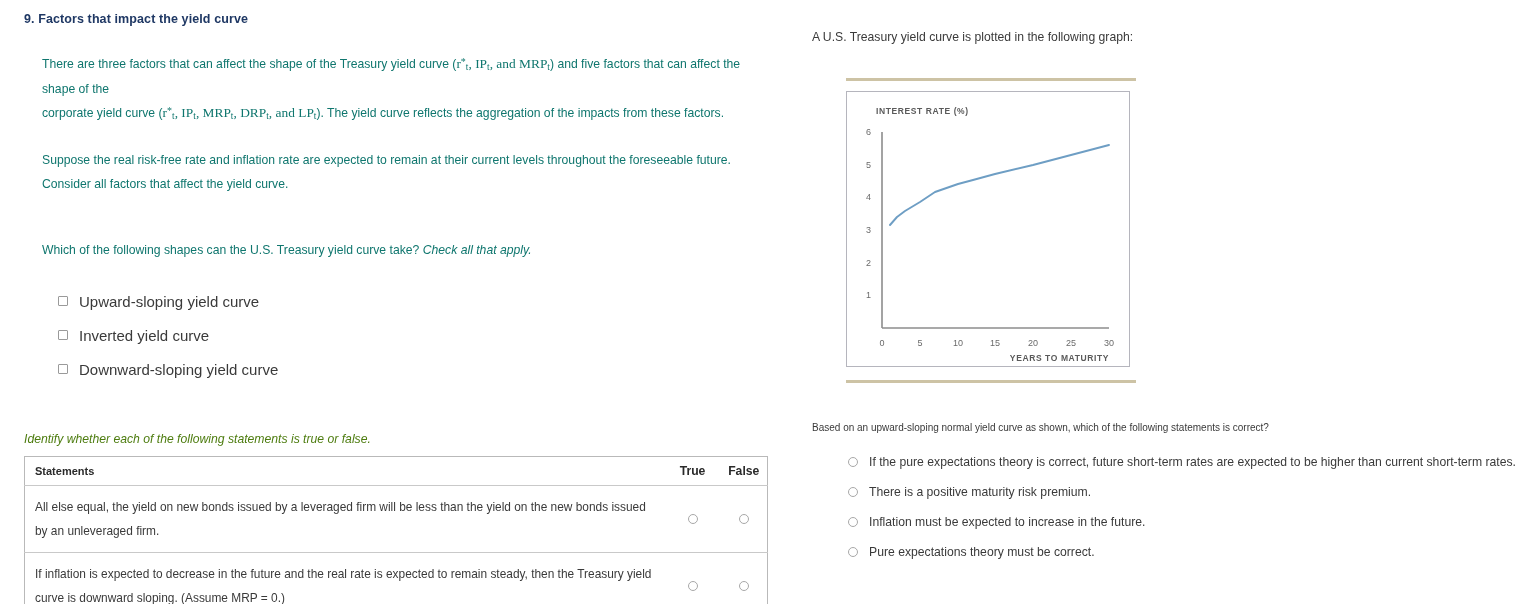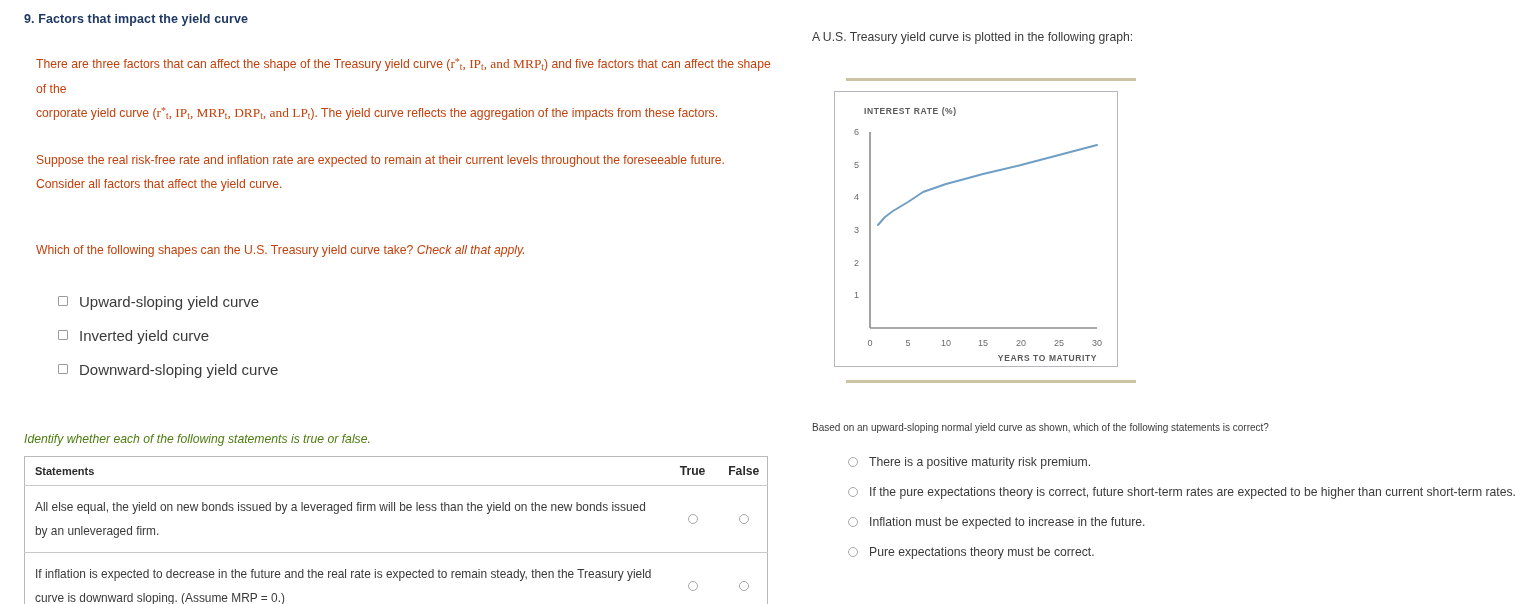--- a/index.html
+++ b/index.html
@@ -28,22 +28,22 @@
   .q-title {
     font-size: 12.5px;
     font-weight: bold;
     color: #1f3864;
     margin: 0 0 26px 0;
     letter-spacing: 0.1px;
   }
   .para {
     font-size: 12.2px;
     line-height: 24px;
-    color: #c2410c;
-    margin: 0 0 20px 12px;
+    color: #0f766e;
+    margin: 0 0 20px 18px;
   }
   .para.tight { margin-bottom: 4px; }
   .math {
     font-family: "Liberation Serif", serif;
     font-size: 13.4px;
   }
   .math sub {
     font-size: 9.4px;
     vertical-align: baseline;
     position: relative;
@@ -161,20 +161,21 @@
   }
   .rule.bottom { margin-top: 13px; }
 
   .chart-box {
     margin-top: 10px;
     width: 284px;
     height: 276px;
     border: 1px solid #b5b5bd;
     background: #fff;
     position: relative;
+    margin-left: 12px;
   }
   .chart-box svg { display: block; }
 
   .r-question {
     margin-top: 39px;
     font-size: 10px;
     color: #3a3a3a;
   }
   .radio-list { margin-top: 14px; margin-left: 36px; }
   .radio-row {
@@ -290,25 +291,25 @@
       </div>
 
       <div class="rule bottom"></div>
     </div>
 
     <div class="r-question">Based on an upward-sloping normal yield curve as shown, which of the following statements is correct?</div>
 
     <div class="radio-list">
       <div class="radio-row">
         <span class="radio"></span>
-        <span class="radio-label">There is a positive maturity risk premium.</span>
+        <span class="radio-label">If the pure expectations theory is correct, future short-term rates are expected to be higher than current short-term rates.</span>
       </div>
       <div class="radio-row">
         <span class="radio"></span>
-        <span class="radio-label">If the pure expectations theory is correct, future short-term rates are expected to be higher than current short-term rates.</span>
+        <span class="radio-label">There is a positive maturity risk premium.</span>
       </div>
       <div class="radio-row">
         <span class="radio"></span>
         <span class="radio-label">Inflation must be expected to increase in the future.</span>
       </div>
       <div class="radio-row">
         <span class="radio"></span>
         <span class="radio-label">Pure expectations theory must be correct.</span>
       </div>
     </div>

